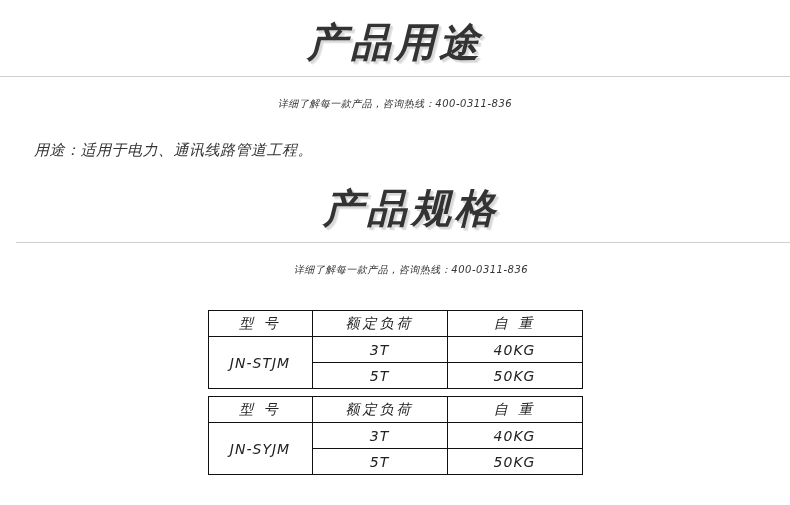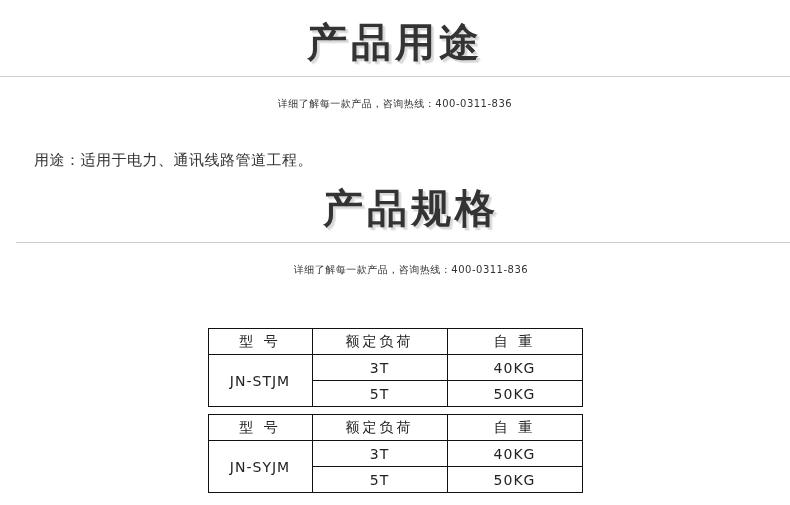--- a/index.html
+++ b/index.html
@@ -11,20 +11,21 @@
     height: 505px;
     background: #ffffff;
     font-family: "DejaVu Sans", "Liberation Sans", sans-serif;
     color: #2b2b2b;
     overflow: hidden;
   }
   .page {
     position: relative;
     width: 668px;
     height: 505px;
+    font-style: italic;
   }
 
   
   .section-heading {
     text-align: center;
     font-size: 40px;
     font-weight: bold;
     letter-spacing: 4px;
     color: #333333;
     line-height: 1;
@@ -51,37 +52,37 @@
 
   
   #block-usage {
     position: absolute;
     left: 0;
     top: 22px;
     width: 790px;
   }
   #usage-subtitle { margin-top: 20px; }
   #usage-text {
-    margin-top: 40px;
+    margin-top: 30px;
     padding-left: 34px;
   }
 
   #block-spec {
     position: absolute;
     left: 16px;
     top: 188px;
     width: 790px;
   }
   #spec-subtitle { margin-top: 20px; }
 
   
   .spec-table {
     border-collapse: collapse;
     width: 374px;
-    margin: 18px auto;
+    margin: 0 auto;
     table-layout: fixed;
   }
   .spec-table td {
     border: 1px solid #111111;
     height: 25px;
     text-align: center;
     font-size: 14px;
     color: #222222;
     padding: 0;
     letter-spacing: 1px;

